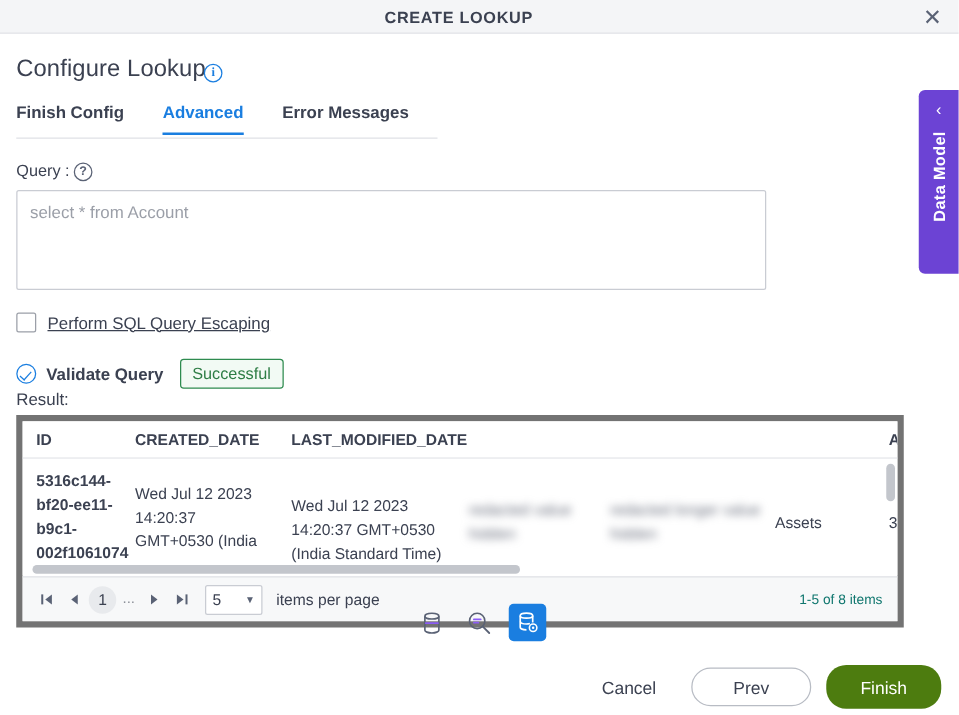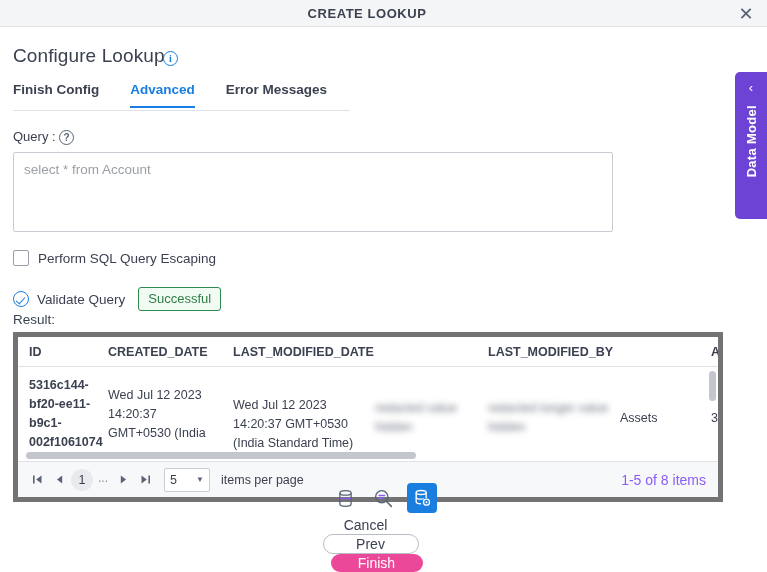--- a/index.html
+++ b/index.html
@@ -112,21 +112,21 @@
   .chk-row {
     position: absolute; left: 13px; top: 223px;
     display: flex; align-items: center; cursor: pointer;
   }
   .chk-box {
     width: 16px; height: 16px;
     border: 1.4px solid #9b9fa8;
     border-radius: 2px;
     background: #fff;
   }
-  .chk-label { margin-left: 9px; font-size: 13.5px; color: #3b4151; }
+  .chk-label { margin-left: 9px; font-size: 13.5px; color: #3b4151; text-decoration: underline; }
 
   
   .validate-row {
     position: absolute; left: 13px; top: 260px;
     display: flex; align-items: center;
   }
   .check-circle {
     width: 16px; height: 16px; border-radius: 50%;
     border: 1.6px solid #1a7ee0;
     position: relative;
@@ -135,21 +135,21 @@
   .check-circle::after {
     content: "";
     position: absolute; left: 4px; top: 2.5px;
     width: 4px; height: 8px;
     border-right: 1.6px solid #1a7ee0;
     border-bottom: 1.6px solid #1a7ee0;
     transform: rotate(42deg);
   }
   .validate-text {
     margin-left: 8px;
-    font-size: 13.5px; font-weight: 400; color: #3b4151;
+    font-size: 13.5px; font-weight: 700; color: #3b4151;
     cursor: pointer;
   }
   .status-badge {
     margin-left: 13px;
     border: 1px solid #2e8b4f;
     color: #2e7d45;
     background: #f2faf4;
     border-radius: 3px;
     font-size: 13px;
     padding: 3px 9px 4px 9px;
@@ -257,21 +257,21 @@
     color: #3b4151;
     display: flex; align-items: center;
     padding: 0 5px;
     cursor: pointer;
     position: relative;
   }
   .pg-caret { position: absolute; right: 5px; font-size: 8px; color: #5a6275; }
   .pg-ipp { margin-left: 11px; font-size: 12.5px; color: #3b4151; }
   .pg-total {
     position: absolute; right: 12px;
-    font-size: 14px; color: #8b5cf6;
+    font-size: 11px; color: #0f766e;
   }
 
   
   .icon-toolbar {
     position: absolute; left: 0; top: 477px;
     width: 767px; height: 42px;
     display: flex; align-items: center; justify-content: center;
     gap: 8px;
   }
   .tool-btn {
@@ -281,42 +281,41 @@
   }
   .tool-btn.active { background: #1a7ee0; width: 30px; height: 30px; border-radius: 4px; }
 
   
   .footer {
     position: absolute; left: 0; top: 527px;
     width: 767px; height: 45px;
     background: #fff;
     display: flex; align-items: center; justify-content: flex-end;
     padding-right: 14px;
-    flex-direction: column;
   }
   .btn-cancel {
     font-size: 14px; color: #3b4151;
     margin-right: 22px; cursor: pointer;
     background: none; border: none;
     font-family: "Liberation Sans", sans-serif;
   }
   .btn-prev {
     width: 96px; height: 31px;
     border: 1px solid #b8bcc4;
     background: #fff;
     border-radius: 16px;
     font-size: 14px; color: #3b4151;
     cursor: pointer;
     margin-right: 12px;
     font-family: "Liberation Sans", sans-serif;
   }
   .btn-finish {
-    width: 92px; height: 19px;
+    width: 92px; height: 35px;
     border: none;
-    background: #ec4899;
+    background: #4d7c0f;
     border-radius: 16px;
     font-size: 14px; color: #fff;
     cursor: pointer;
     font-family: "Liberation Sans", sans-serif;
   }
 
   
   .side-tab {
     position: absolute; right: 0; top: 72px;
     width: 32px; height: 147px;
@@ -377,21 +376,20 @@
     </div>
     <div class="result-label">Result:</div>
 
     <div class="table-wrap">
 
       <div class="thead">
         <div class="th" style="left:11px;">ID</div>
         <div class="th" style="left:215px;">LAST_MODIFIED_DATE</div>
         <div class="th" style="left:90px;">CREATED_DATE</div>
         <div class="th" style="left:362px;margin-top:48px;">CREATED_BY</div>
-        <div class="th" style="left:470px;">LAST_MODIFIED_BY</div>
         <div class="th" style="left:693px;">A</div>
       </div>
 
       <div class="tbody">
         <div class="row">
           <div class="cell" style="left:11px;  top:9px;  width:74px;font-weight:bold;">5316c144-
 bf20-ee11-
 b9c1-
 002f1061074</div>
           <div class="cell" style="left:90px;  top:19px; width:120px;">Wed Jul 12 2023

